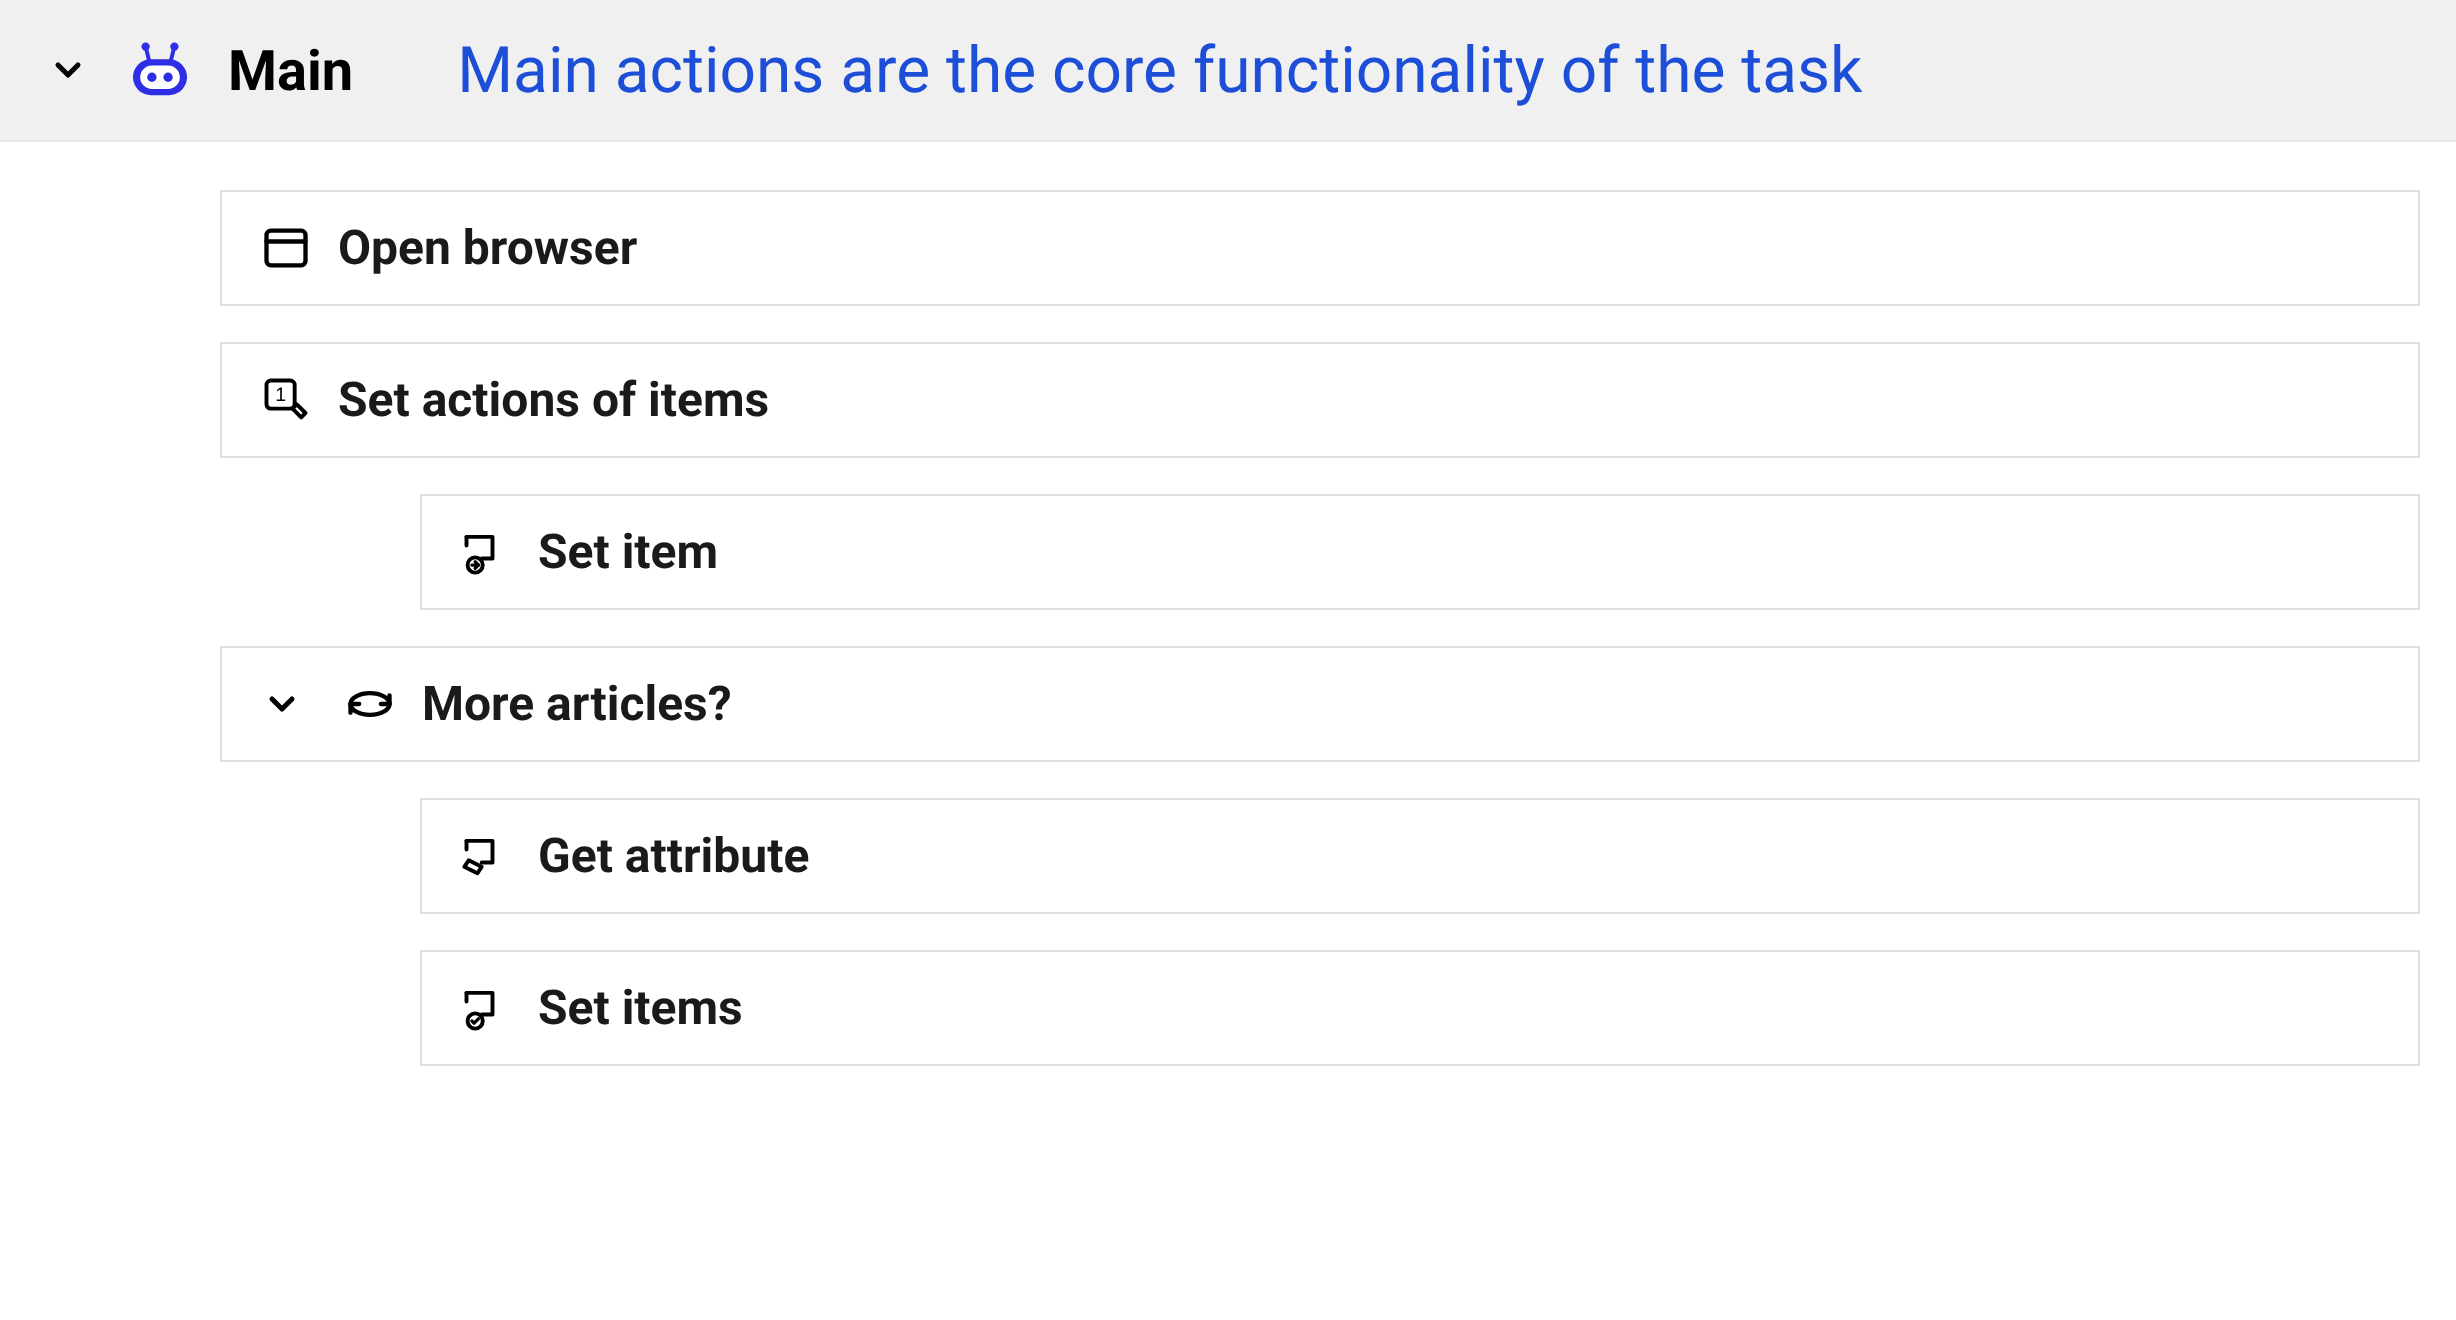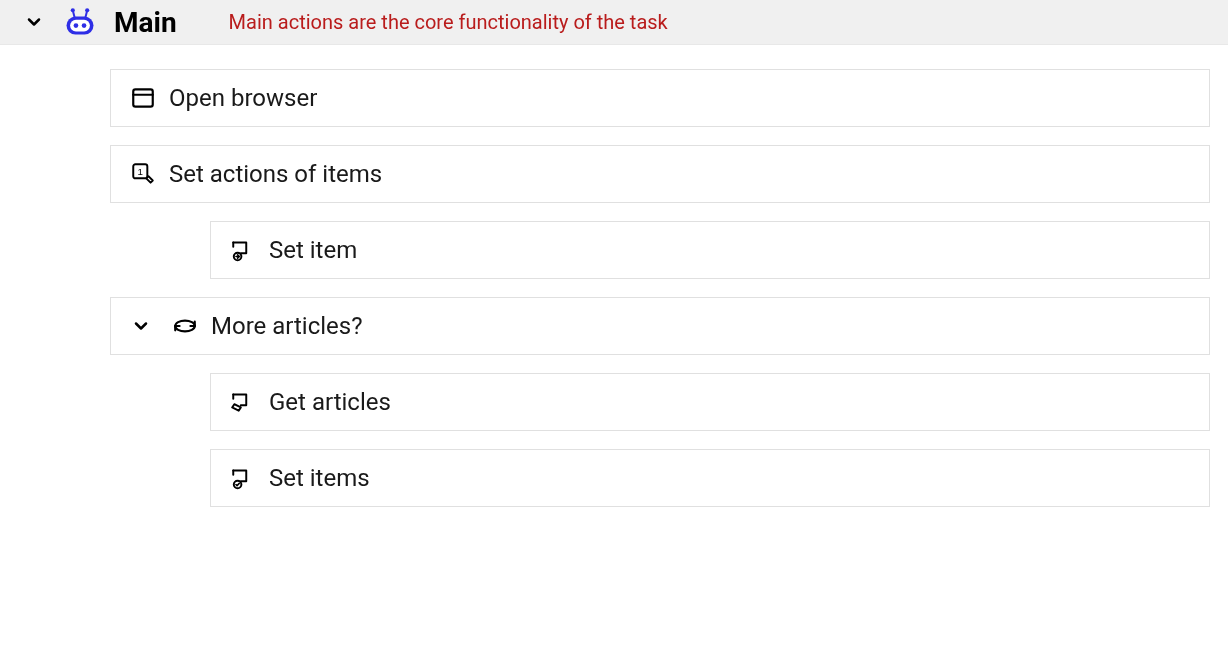--- a/index.html
+++ b/index.html
@@ -11,21 +11,21 @@
       font-family: -apple-system, BlinkMacSystemFont, "Segoe UI", Roboto, "Helvetica Neue", Arial, sans-serif;
       width: 1228px;
       height: 660px;
       background: #ffffff;
       color: #000000;
     }
     .section-header {
       display: flex;
       align-items: center;
       background: #f0f0f0;
-      padding: 4px 22px;
+      padding: 16px 22px;
       border-bottom: 1px solid #e8e8e8;
       gap: 16px;
     }
     .chevron-btn {
       display: inline-flex;
       align-items: center;
       justify-content: center;
       border: none;
       background: transparent;
       cursor: pointer;
@@ -40,22 +40,22 @@
       justify-content: center;
       flex-shrink: 0;
     }
     .section-title {
       font-size: 28px;
       font-weight: 700;
       color: #000;
       margin-right: 36px;
     }
     .section-description {
-      font-size: 20px;
-      color: #b91c1c;
+      font-size: 32px;
+      color: #1d4ed8;
       font-weight: 400;
     }
     .content {
       padding: 24px 0 24px 0;
     }
     .action-row {
       display: flex;
       align-items: center;
       border: 1px solid #e0e0e0;
       background: #ffffff;
@@ -65,21 +65,21 @@
       cursor: pointer;
       width: 1100px;
     }
     .action-row-indent {
       margin-left: 210px;
       width: 1000px;
     }
     .action-label {
       font-size: 24px;
       color: #1a1a1a;
-      font-weight: 400;
+      font-weight: 700;
     }
     .action-row .chevron-btn {
       margin-right: 6px;
     }
     .icon-box {
       width: 28px;
       height: 28px;
       display: inline-flex;
       align-items: center;
       justify-content: center;
@@ -169,21 +169,21 @@
   </div>
 
   <div class="action-row action-row-indent">
     <span class="icon-box">
       <svg width="26" height="26" viewBox="0 0 24 24" fill="none" stroke="#000" stroke-width="1.8" stroke-linecap="round" stroke-linejoin="round">
         <path d="M3 5 h12 v10 h-5"></path>
         <path d="M3 5 v4"></path>
         <path d="M4 14 l6 3 l-2 3 l-6 -3 z"></path>
       </svg>
     </span>
-    <span class="action-label">Get articles</span>
+    <span class="action-label">Get attribute</span>
   </div>
 
   <div class="action-row action-row-indent">
     <span class="icon-box">
       <svg width="26" height="26" viewBox="0 0 24 24" fill="none" stroke="#000" stroke-width="1.8" stroke-linecap="round" stroke-linejoin="round">
         <path d="M3 5 h12 v10 h-5"></path>
         <path d="M3 5 v4"></path>
         <circle cx="7" cy="18" r="3.5"></circle>
         <path d="M5.5 18 l1 1 l2 -2" stroke-width="1.5"></path>
       </svg>

